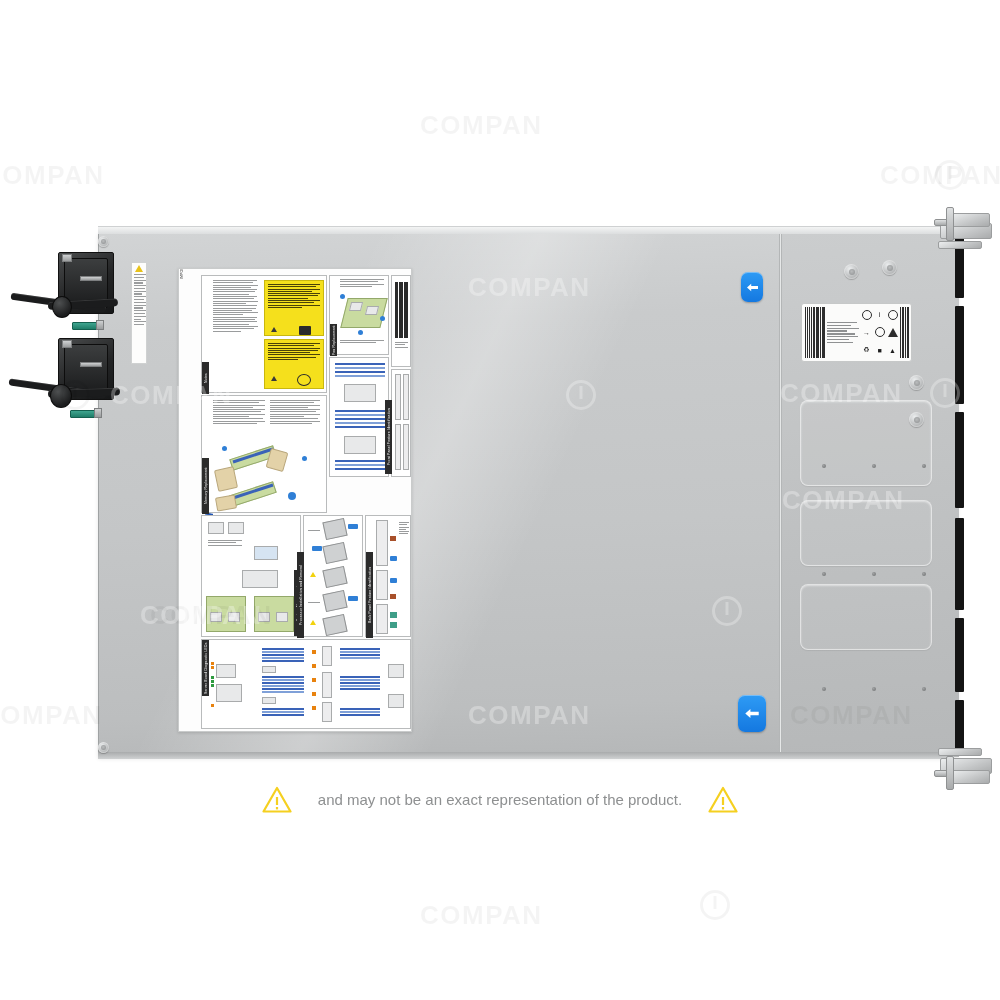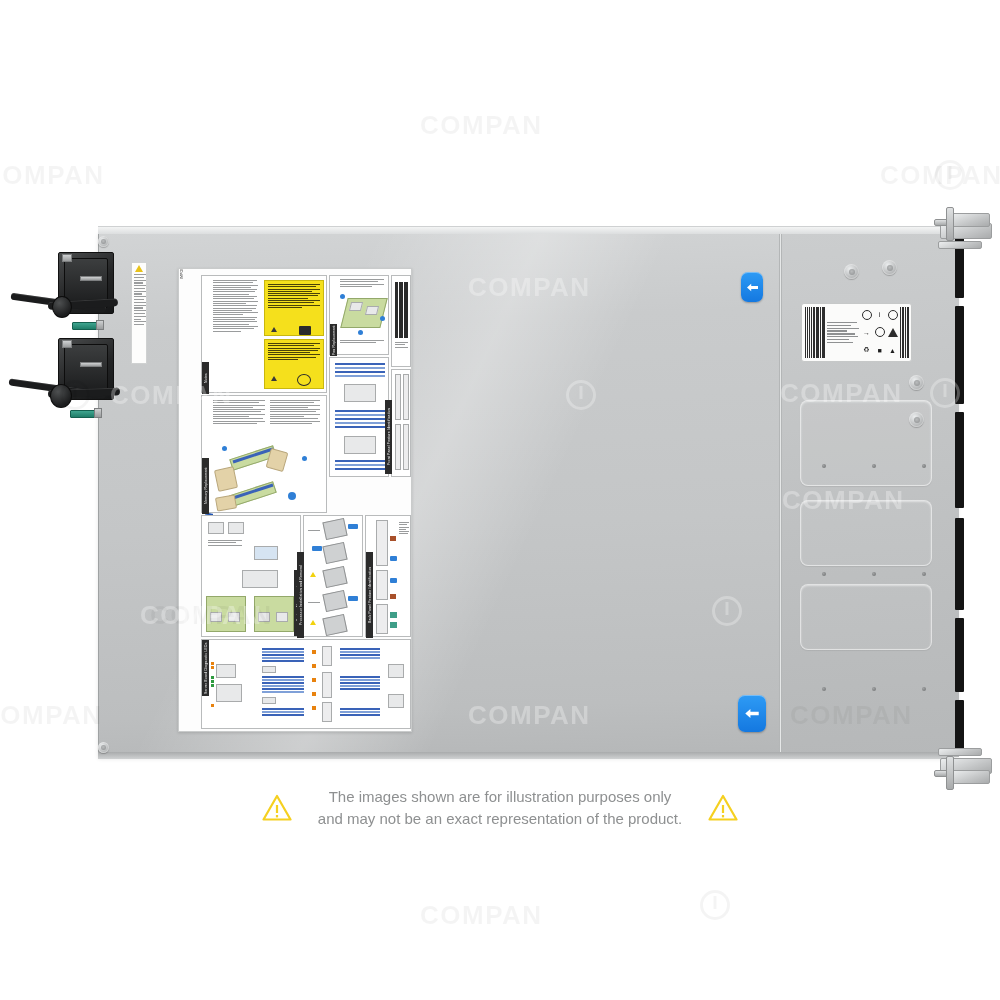--- a/index.html
+++ b/index.html
@@ -733,21 +733,20 @@
 
   <div id="disclaimer">
     <div class="warn-tri-lg">
       <svg width="30" height="27" viewBox="0 0 30 27" aria-hidden="true">
         <path d="M15 2 L28.5 25.5 L1.5 25.5 Z" fill="none" stroke="#f5d020" stroke-width="2.2" stroke-linejoin="round"></path>
         <rect x="13.9" y="11" width="2.2" height="8" fill="#f5d020"></rect>
         <rect x="13.9" y="21" width="2.2" height="2.4" fill="#f5d020"></rect>
       </svg>
     </div>
     <div id="disclaimer-text">
-      <div>The images shown are for illustration purposes only</div>
       <div>and may not be an exact representation of the product.</div>
     </div>
     <div class="warn-tri-lg">
       <svg width="30" height="27" viewBox="0 0 30 27" aria-hidden="true">
         <path d="M15 2 L28.5 25.5 L1.5 25.5 Z" fill="none" stroke="#f5d020" stroke-width="2.2" stroke-linejoin="round"></path>
         <rect x="13.9" y="11" width="2.2" height="8" fill="#f5d020"></rect>
         <rect x="13.9" y="21" width="2.2" height="2.4" fill="#f5d020"></rect>
       </svg>
     </div>
   </div>

